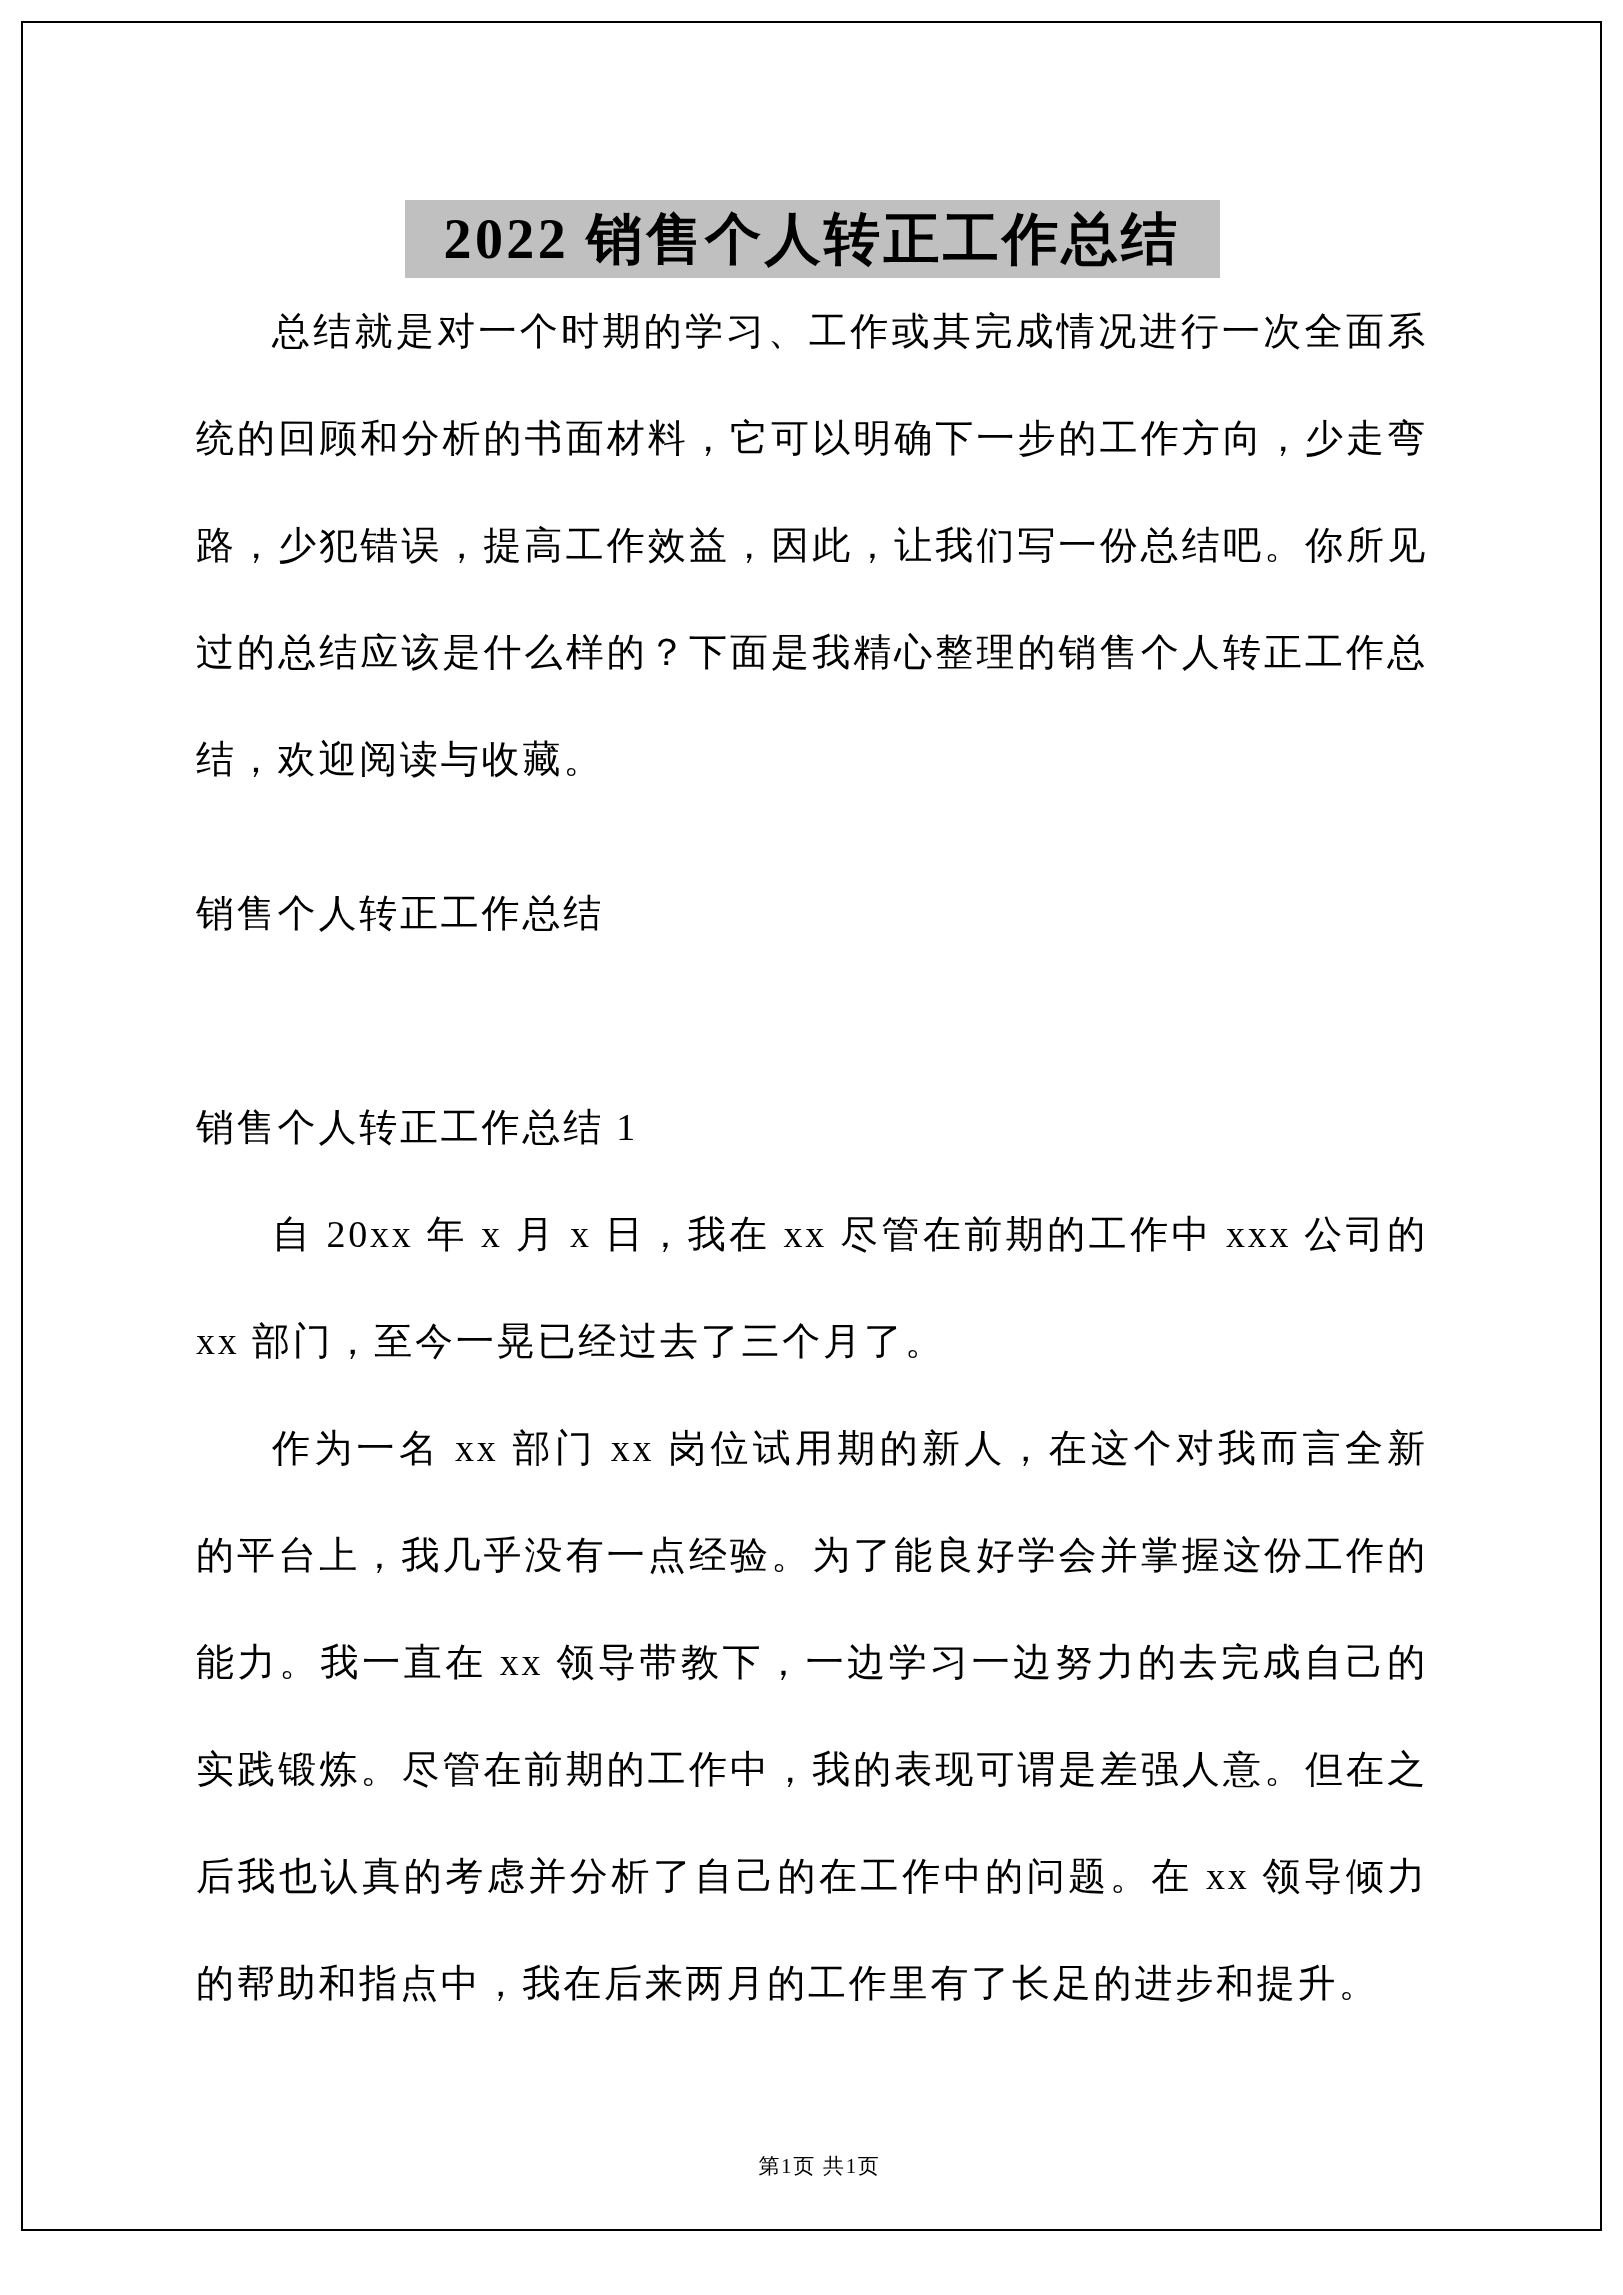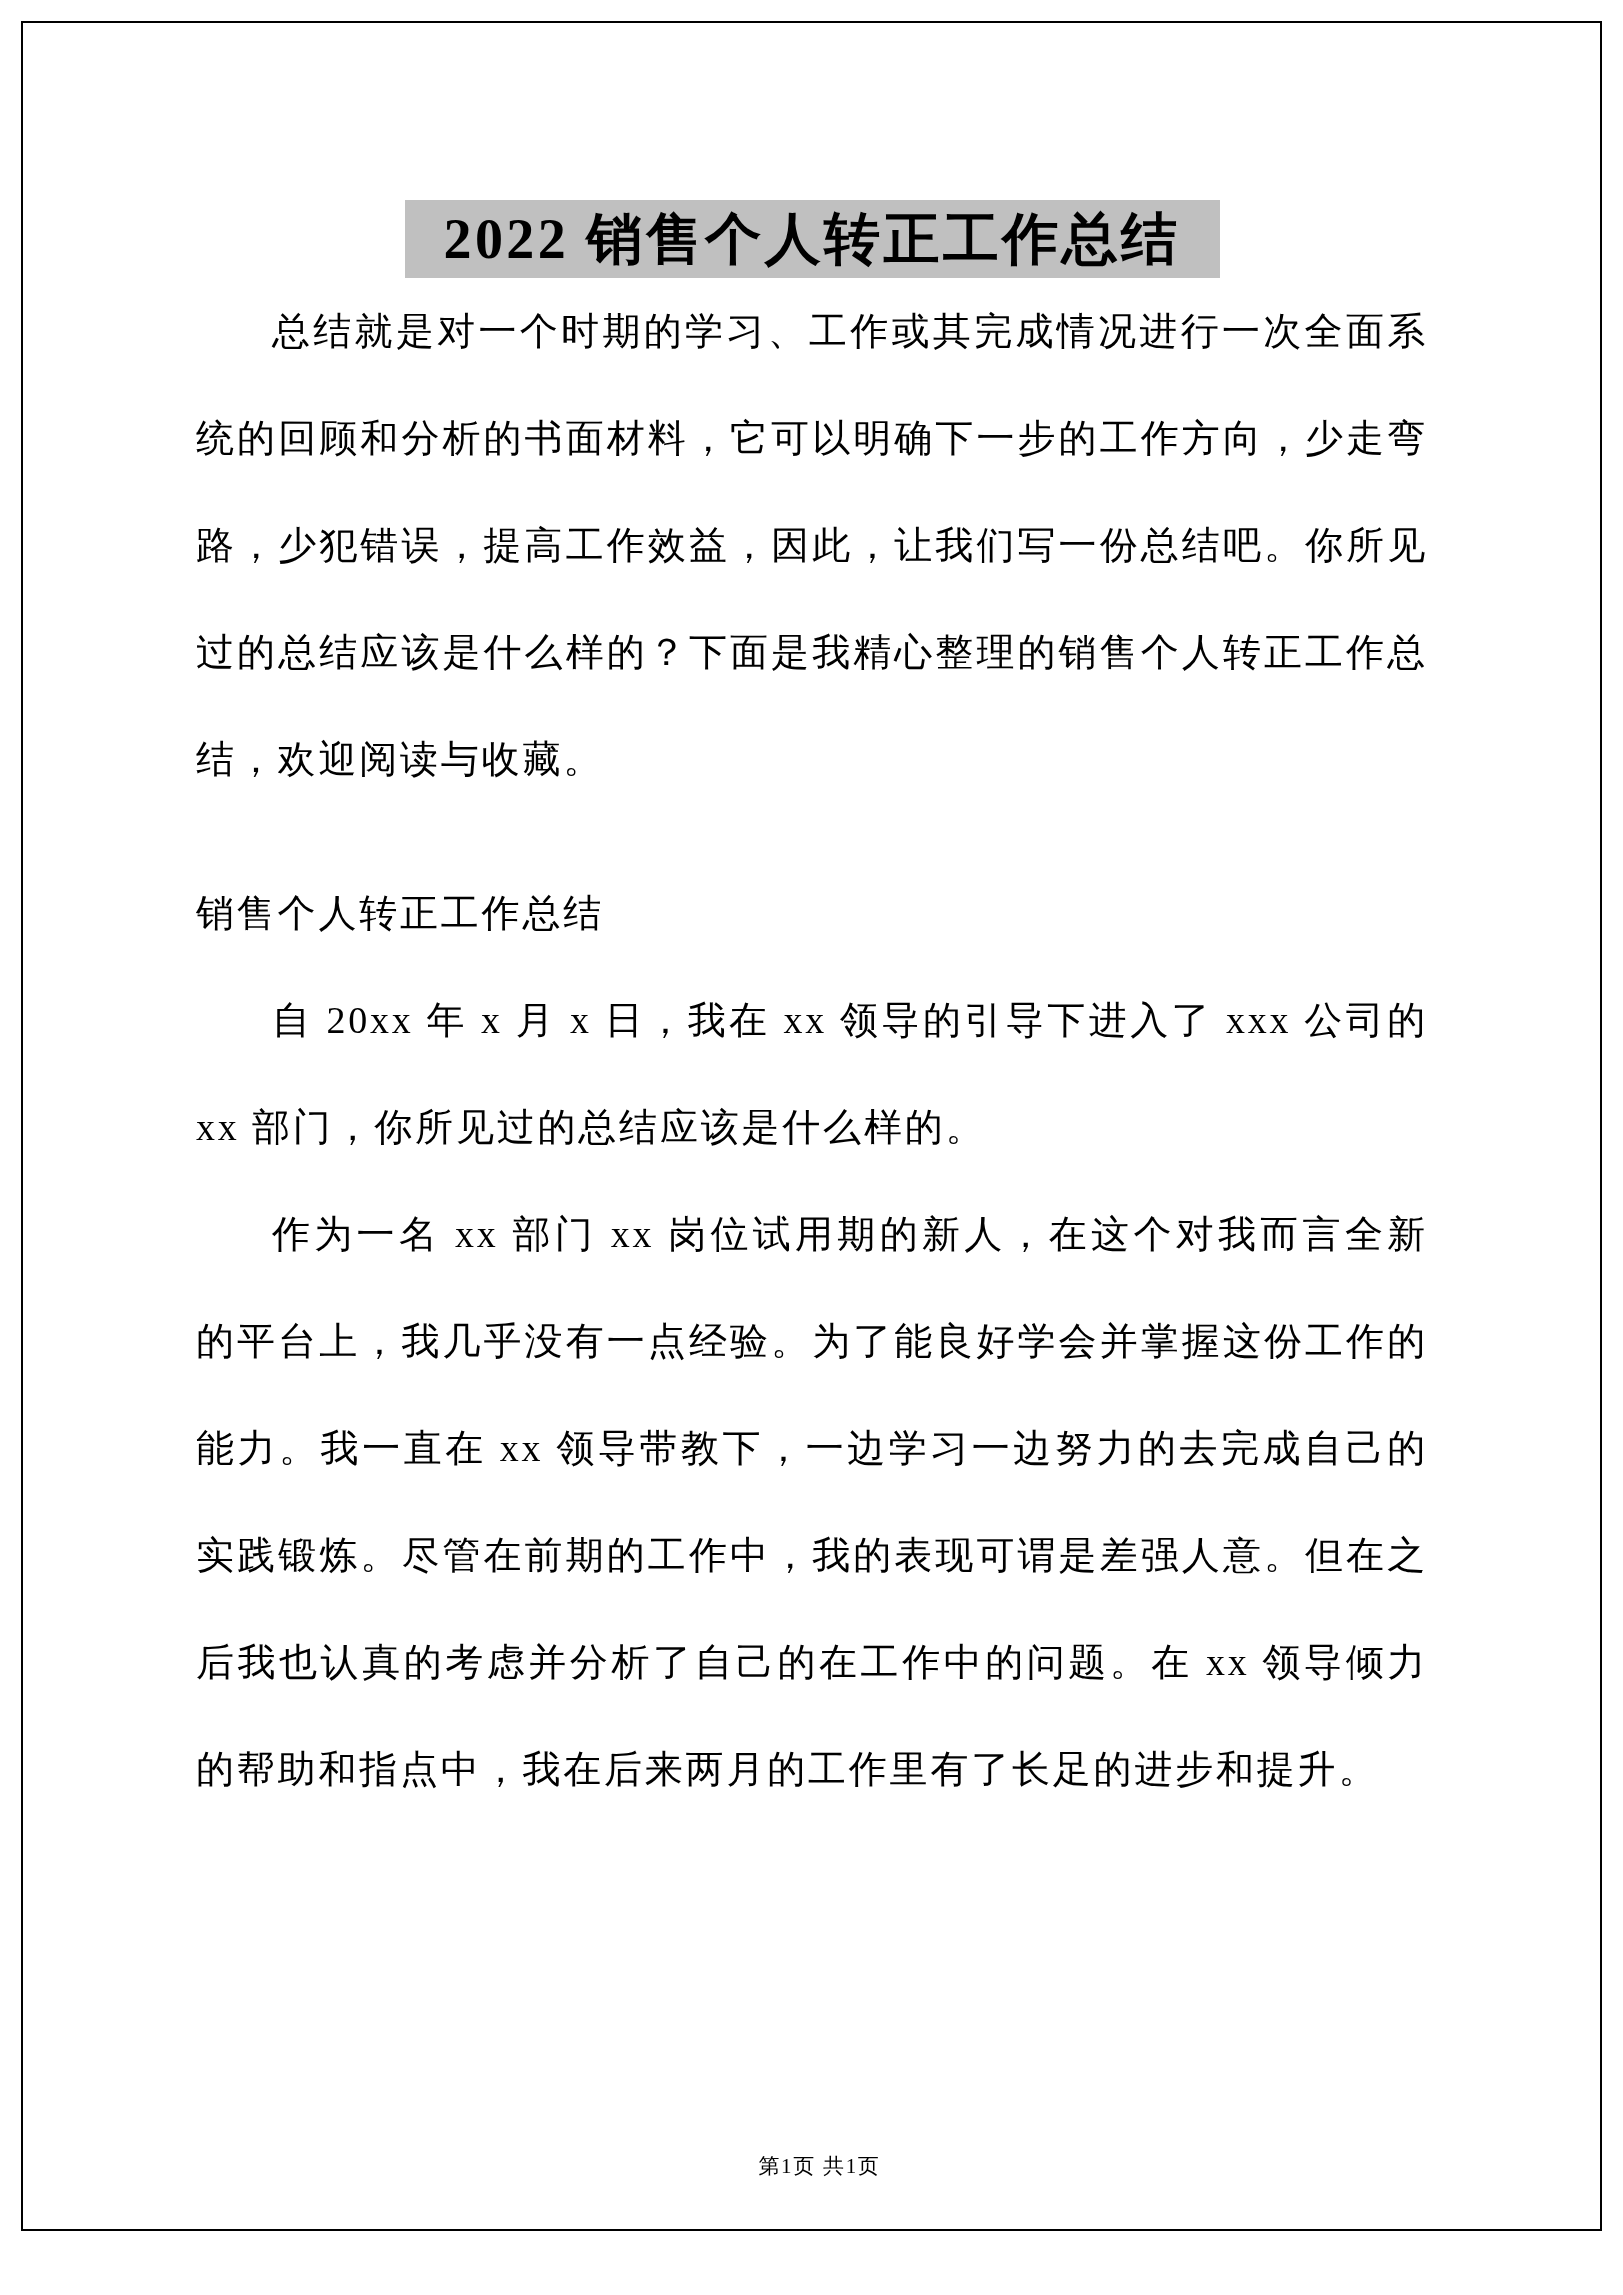--- a/index.html
+++ b/index.html
@@ -80,21 +80,22 @@
 <div class="page">
   <div class="border-frame"></div>
 
   <div class="content">
     <h1 class="title-line"><span class="title-highlight">2022 销售个人转正工作总结</span></h1>
 
     <p class="para indent">总结就是对一个时期的学习、工作或其完成情况进行一次全面系统的回顾和分析的书面材料，它可以明确下一步的工作方向，少走弯路，少犯错误，提高工作效益，因此，让我们写一份总结吧。你所见过的总结应该是什么样的？下面是我精心整理的销售个人转正工作总结，欢迎阅读与收藏。</p>
 
     <p class="para first">销售个人转正工作总结</p>
 
+    <p class="para gap-above">销售个人转正工作总结 1</p>
 
-    <p class="para indent">自 20xx 年 x 月 x 日，我在 xx 领导的引导下进入了 xxx 公司的 xx 部门，你所见过的总结应该是什么样的。</p>
+    <p class="para indent">自 20xx 年 x 月 x 日，我在 xx 尽管在前期的工作中 xxx 公司的 xx 部门，至今一晃已经过去了三个月了。</p>
 
     <p class="para indent">作为一名 xx 部门 xx 岗位试用期的新人，在这个对我而言全新的平台上，我几乎没有一点经验。为了能良好学会并掌握这份工作的能力。我一直在 xx 领导带教下，一边学习一边努力的去完成自己的实践锻炼。尽管在前期的工作中，我的表现可谓是差强人意。但在之后我也认真的考虑并分析了自己的在工作中的问题。在 xx 领导倾力的帮助和指点中，我在后来两月的工作里有了长足的进步和提升。</p>
   </div>
 
   <div class="footer">第1页  共1页</div>
 </div>
 
 
 </body></html>

